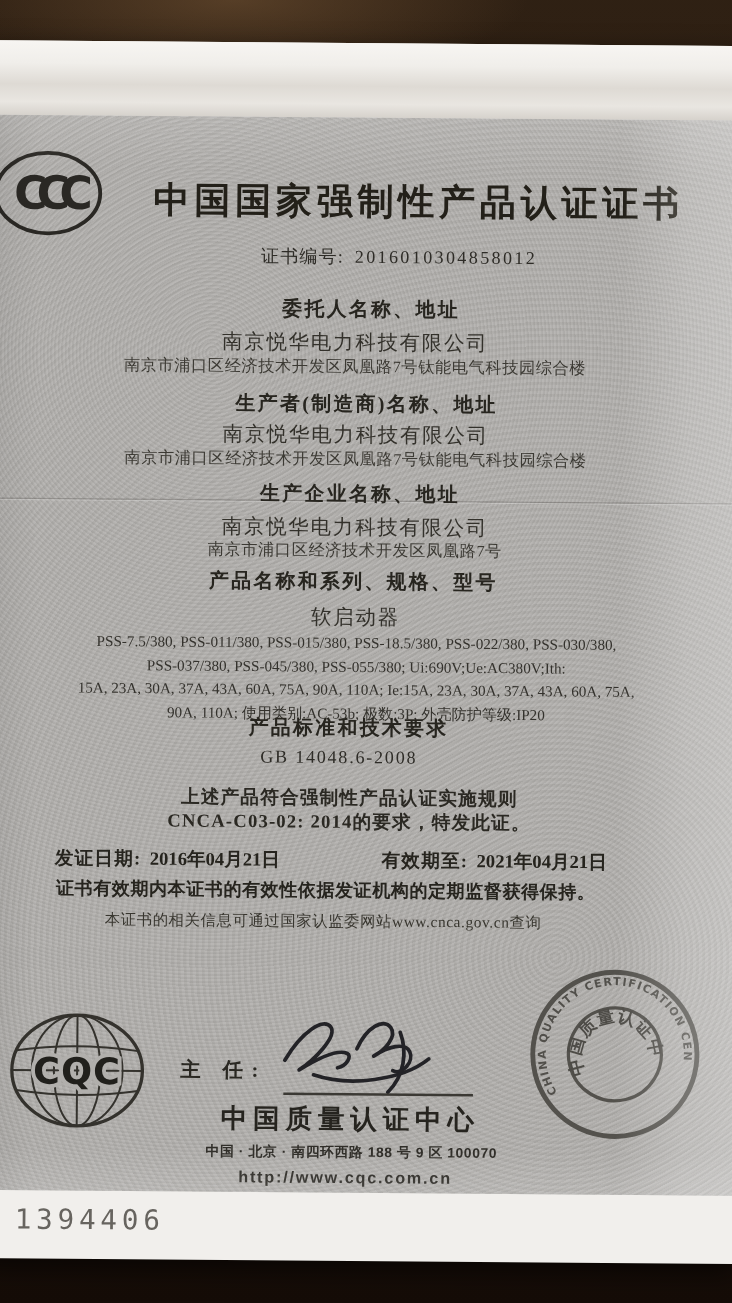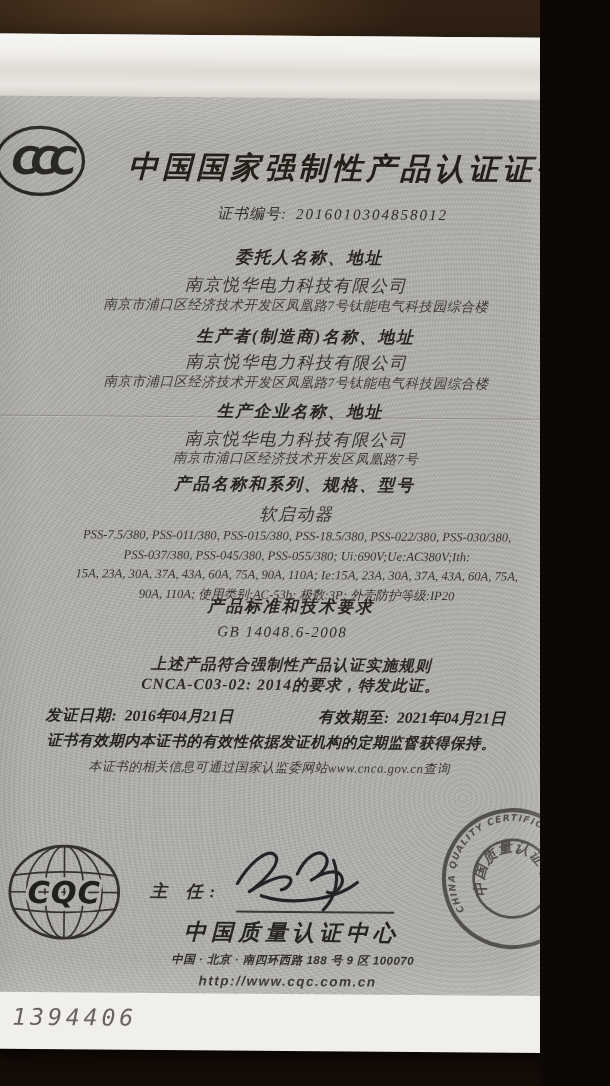--- a/index.html
+++ b/index.html
@@ -1,23 +1,22 @@
 <!DOCTYPE html>
 <html><head>
 <meta charset="utf-8">
 <style>
   html,body{margin:0;padding:0;background:#0d0805;}
   .photo{
-    position:relative;width:540px;height:1086px;overflow:hidden;
+    position:relative;width:610px;height:1086px;overflow:hidden;
     font-family:"Liberation Serif","DejaVu Serif",serif;
     background:
       radial-gradient(ellipse 340px 90px at 32% 0%, rgba(134,98,62,0.45), rgba(0,0,0,0) 72%),
       linear-gradient(180deg,#32221542 0%, rgba(0,0,0,0) 30%),
       linear-gradient(180deg,#2e2013 0%,#271a10 45%,#150c07 100%);
-    font-style: italic;
   }
   .paper{
     position:absolute;left:-10px;top:36px;width:630px;height:1015px;
     background:#f1efec;
     transform:rotate(0.45deg);transform-origin:50% 0;
     box-shadow:0 8px 22px rgba(0,0,0,0.6);
   }
   .paper-top-shade{
     position:absolute;left:0;top:0;width:630px;height:62px;
     background:linear-gradient(180deg,#f7f5f2 0%,#f0eeea 30%,#dedad4 58%,#e9e6e1 82%,#d6d2cc 100%);

